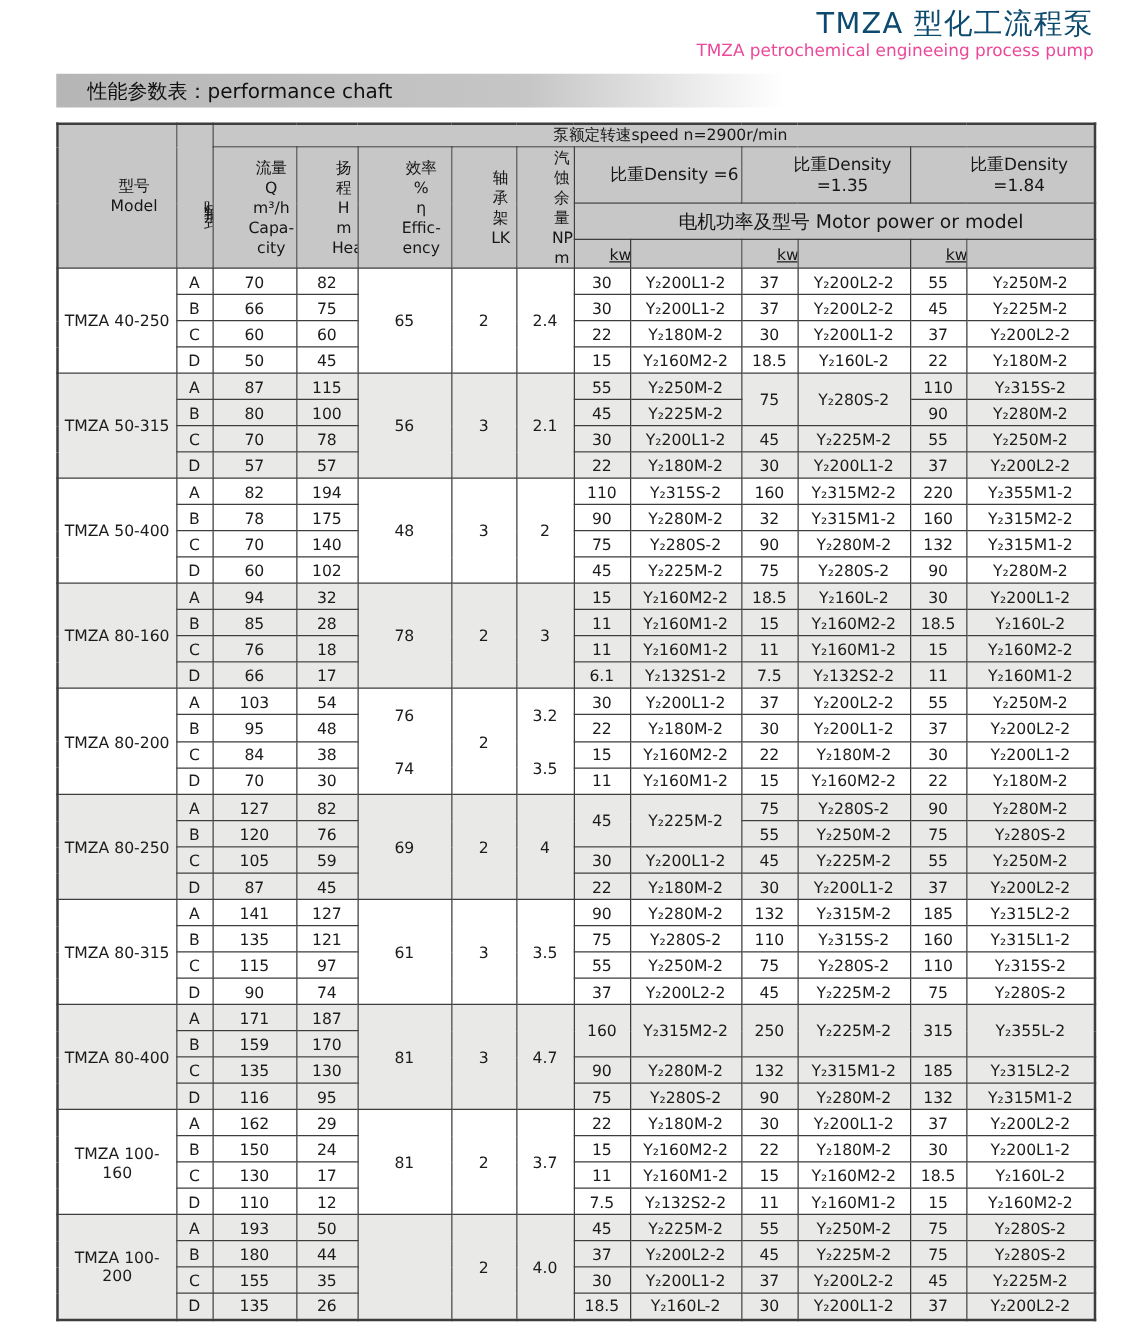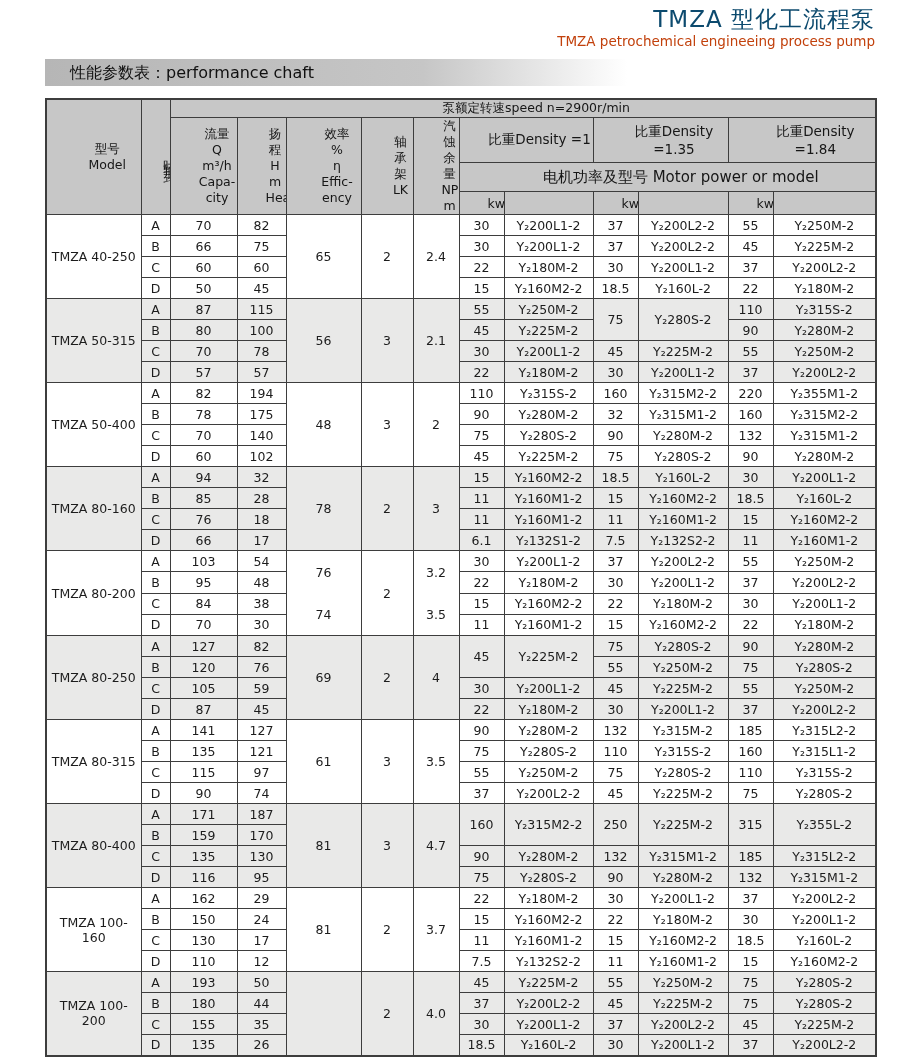--- a/index.html
+++ b/index.html
@@ -16,21 +16,21 @@
     color:var(--text-col);
   }
   .page{
     width:900px;height:1062px;
     padding:4px 25px 0 45px;
     overflow:hidden;
     background:#fff;
   }
   .titles{text-align:right;padding-top:2px;}
   .title-zh{font-size:23px;line-height:27px;color:#0c4a6e;letter-spacing:1px;}
-  .title-en{font-size:13.5px;line-height:17px;color:#c2410c;}
+  .title-en{font-size:13.5px;line-height:17px;color:#ec4899;}
   .section-bar{
     margin-top:9px;
     width:582px;height:27px;line-height:27px;
     padding-left:25px;
     font-size:16px;color:#101010;
     background:linear-gradient(90deg,#b6b6b6 0%,#c6c6c6 65%,#ffffff 100%);
     white-space:nowrap;
   }
   table.perf{
     margin-top:12px;
@@ -48,21 +48,21 @@
   }
   .perf thead th{
     background:var(--header-bg);
     font-weight:normal;
     color:#161616;
     padding-left:28px;
   }
   tr.h-speed{height:18px;}
   tr.h-density{height:40px;}
   tr.h-motor{height:26px;}
-  tr.h-kw{height:20px;}
+  tr.h-kw{height:20px;text-decoration:underline;}
   .speed-h{font-size:12.5px;}
   .param-h{font-size:12.5px;line-height:1.28;white-space:pre-line;}
   .vert-h{
     writing-mode:vertical-rl;
     text-orientation:upright;
     font-size:12.5px;
     letter-spacing:4px;
   }
   .density-h{font-size:13.5px;}
   .motor-h{font-size:15px;}
@@ -127,21 +127,21 @@
         <th rowspan="3" class="param-h">效率
 %
 η
 Effic-ency</th>
         <th rowspan="3" class="param-h">轴承架
 LK</th>
         <th rowspan="3" class="param-h">汽蚀
 余量
 NPSH
 m</th>
-        <th colspan="2" class="density-h">比重Density =1</th>
+        <th colspan="2" class="density-h">比重Density =6</th>
         <th colspan="2" class="density-h">比重Density =1.35</th>
         <th colspan="2" class="density-h">比重Density =1.84</th>
       </tr>
       <tr class="h-motor">
         <th colspan="6" class="motor-h">电机功率及型号  Motor power or model</th>
       </tr>
       <tr class="h-kw">
         <th class="kw-h">kw</th>
         <th class="kw-h"></th>
         <th class="kw-h">kw</th>

